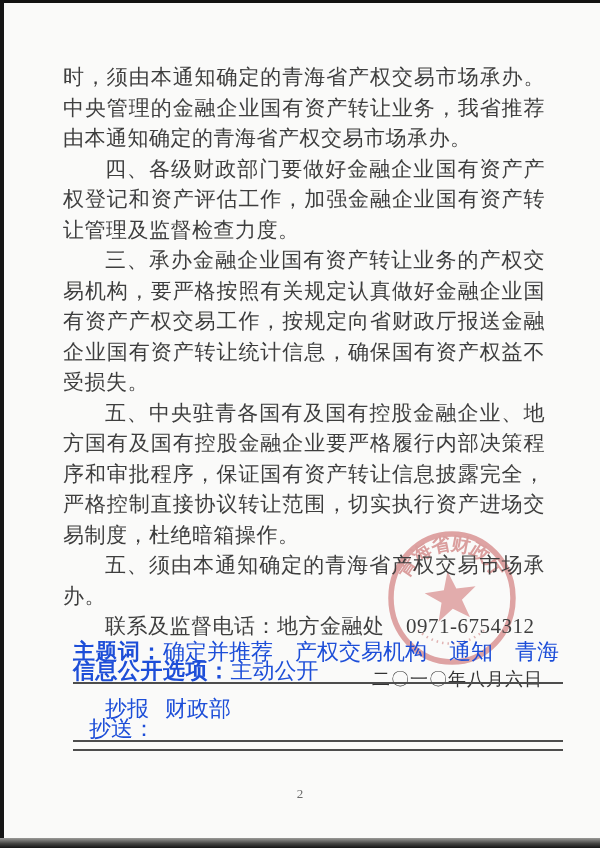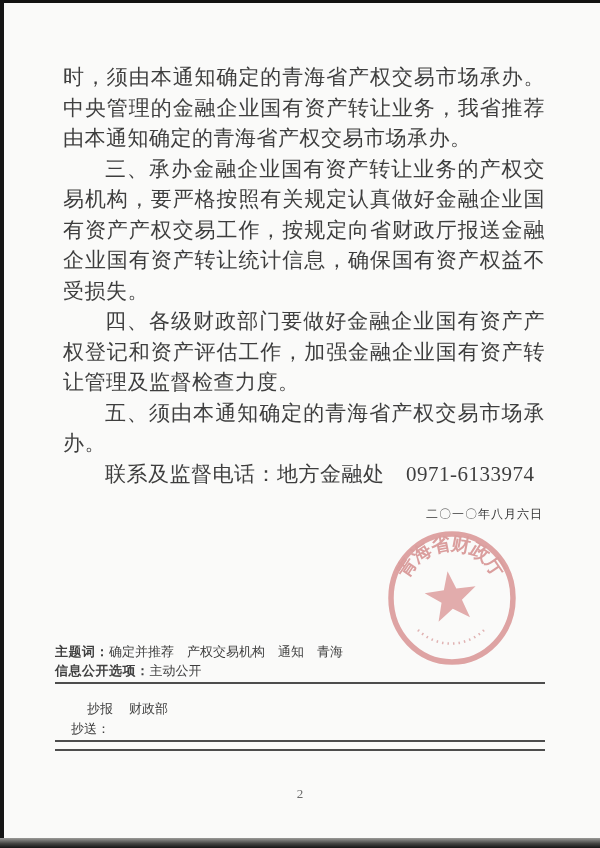--- a/index.html
+++ b/index.html
@@ -23,31 +23,31 @@
   
   .content {
     position:absolute; left:63px; top:62px; width:482px; z-index:2;
     color:#3e3e3e; font-size:21px; line-height:30.5px;
     letter-spacing:0.5px; text-align:justify;
   }
   .content p { margin:0; }
   .indent  { text-indent:2em; }
   .indent9 { text-indent:9em; }
   .date-line {
-    margin-top:10px; text-align:right; font-size:12px;
+    margin-top:22px; text-align:right; font-size:18px;
     letter-spacing:1px; color:#333; padding-right:2px;
   }
 
   
   .seal { position:absolute; left:386px; top:530px; width:132px; height:138px; z-index:1; opacity:.82; }
 
   
   .footer {
-    position:absolute; left:55px; top:642px; width:490px; z-index:2;
-    color:#404040; font-size:13px; line-height:19px;
+    position:absolute; left:73px; top:642px; width:490px; z-index:2;
+    color:#1d4ed8; font-size:22px; line-height:19px;
   }
   .kw-line { white-space:nowrap; }
   .kw-label {
     font-family:"Liberation Sans","DejaVu Sans",sans-serif;
     font-weight:bold; letter-spacing:.5px;
   }
   .rule { border-top:2px solid #4d4d4d; margin-top:2px; }
   .cb-line { padding-left:32px; margin-top:15px; }
   .cb-line .gap { display:inline-block; width:16px; }
   .cs-line { display:flex; padding-left:16px; margin-top:1px; }
@@ -81,24 +81,25 @@
       <path d="M65,41 L71.3,59.3 L90.7,59.7 L75.3,71.3 L80.9,89.8 L65,78.8 L49.1,89.8 L54.7,71.3 L39.3,59.7 L58.7,59.3 Z" fill="#dd9c9c" transform="rotate(-8 65 66)"></path>
       <text font-size="19" font-weight="bold" fill="#d48a8a" font-family="Liberation Sans, DejaVu Sans, sans-serif">
         <textPath href="#sealArcTop" startOffset="2" textLength="110" lengthAdjust="spacing">青海省财政厅</textPath>
       </text>
       <use href="#sealArcBottom" stroke="#dba4a4" stroke-width="2.5" stroke-dasharray="1.5 4" fill="none"></use>
     </svg>
   </div>
 
   <div class="content">
     <p>时，须由本通知确定的青海省产权交易市场承办。中央管理的金融企业国有资产转让业务，我省推荐由本通知确定的青海省产权交易市场承办。</p>
+    <p class="indent">四、各级财政部门要做好金融企业国有资产产权登记和资产评估工作，加强金融企业国有资产转让管理及监督检查力度。</p>
     <p class="indent">三、承办金融企业国有资产转让业务的产权交易机构，要严格按照有关规定认真做好金融企业国有资产产权交易工作，按规定向省财政厅报送金融企业国有资产转让统计信息，确保国有资产权益不受损失。</p>
-    <p class="indent">四、各级财政部门要做好金融企业国有资产产权登记和资产评估工作，加强金融企业国有资产转让管理及监督检查力度。</p>
+    <p class="indent">五、中央驻青各国有及国有控股金融企业、地方国有及国有控股金融企业要严格履行内部决策程序和审批程序，保证国有资产转让信息披露完全，严格控制直接协议转让范围，切实执行资产进场交易制度，杜绝暗箱操作。</p>
     <p class="indent">五、须由本通知确定的青海省产权交易市场承办。</p>
-    <p class="indent">联系及监督电话：地方金融处　0971-6133974</p>
+    <p class="indent">联系及监督电话：地方金融处　0971-6754312</p>
     <div class="date-line">二〇一〇年八月六日</div>
   </div>
 
   <div class="footer">
     <div class="kw-line">
       <span class="kw-label">主题词：</span><span>确定并推荐　产权交易机构　通知　青海</span>
     </div>
     <div class="kw-line">
       <span class="kw-label">信息公开选项：</span><span>主动公开</span>
     </div>

